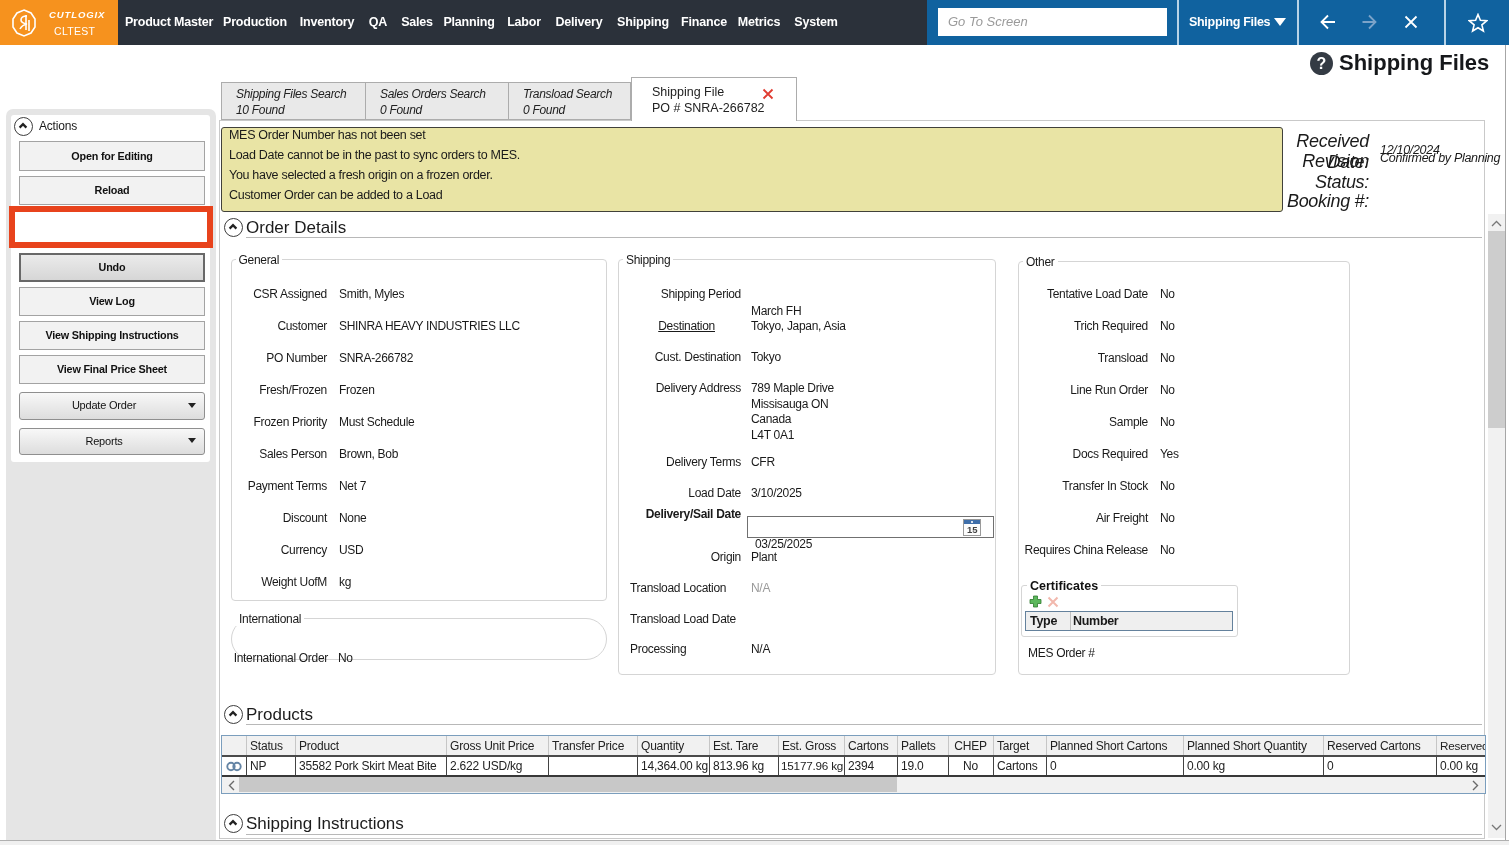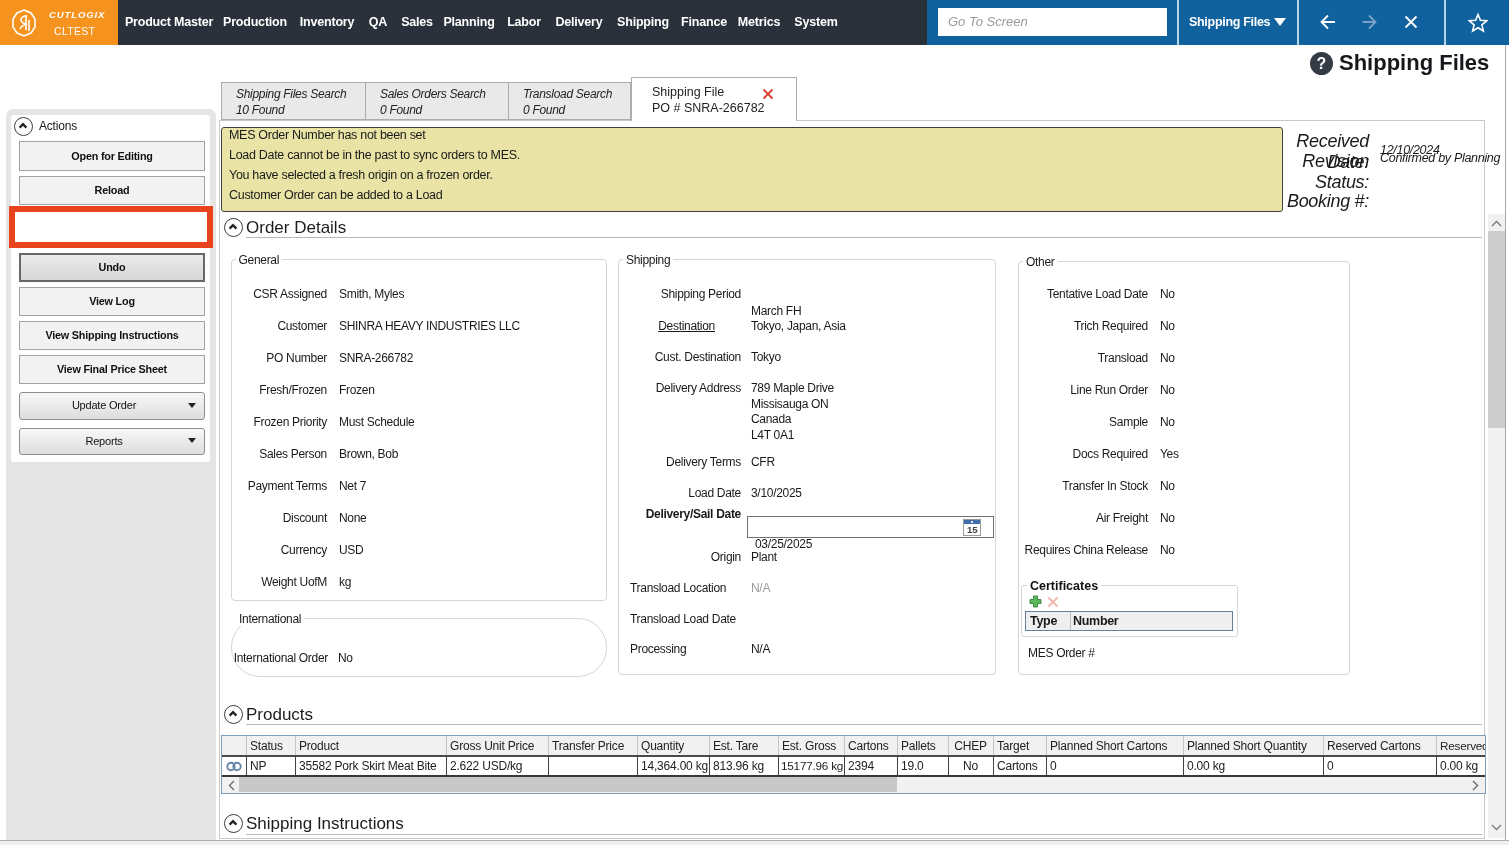--- a/index.html
+++ b/index.html
@@ -171,21 +171,21 @@
   <div class="row-l" style="left:227px;top:479px;width:100px;">Payment Terms</div>
       <div class="row-v" style="left:339px;top:479px;">Net 7</div>
   <div class="row-l" style="left:227px;top:511px;width:100px;">Discount</div>
       <div class="row-v" style="left:339px;top:511px;">None</div>
   <div class="row-l" style="left:227px;top:543px;width:100px;">Currency</div>
       <div class="row-v" style="left:339px;top:543px;">USD</div>
   <div class="row-l" style="left:227px;top:575px;width:100px;">Weight UofM</div>
       <div class="row-v" style="left:339px;top:575px;">kg</div>
 </div>
 
-<div class="fs" style="left:231px;top:618px;width:376px;height:59px;border-radius:29px;">
+<div class="fs" style="left:231px;top:618px;width:376px;height:42px;border-radius:29px;">
   <div class="lg">International</div>
 </div>
 <div class="row-l" style="left:200px;top:651px;width:128px;">International Order</div>
 <div class="row-v" style="left:338px;top:651px;">No</div>
 
 <div class="fs" style="left:618px;top:259px;width:378px;height:416px;">
   <div class="lg">Shipping</div>
 </div>
 <div id="shipping-rows">
   <div class="row-l" style="left:631px;top:287px;width:110px;">Shipping Period</div>

